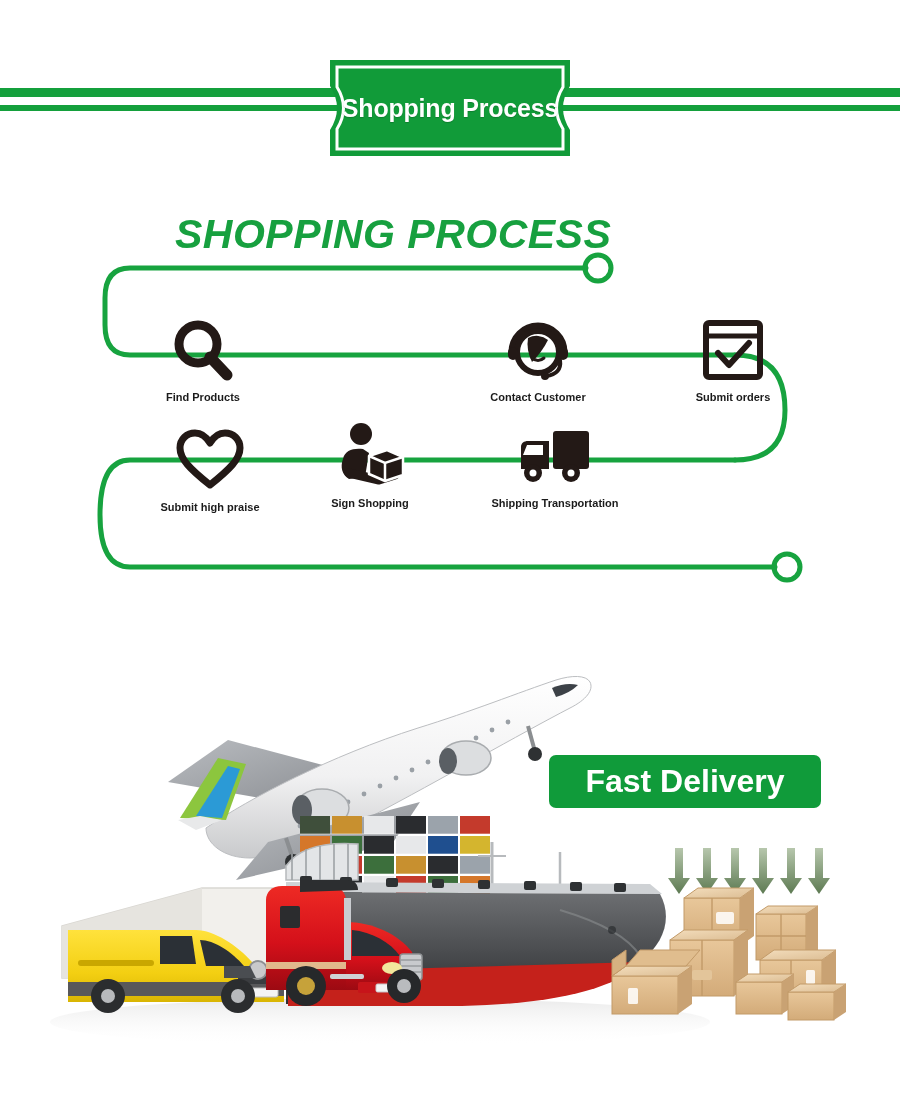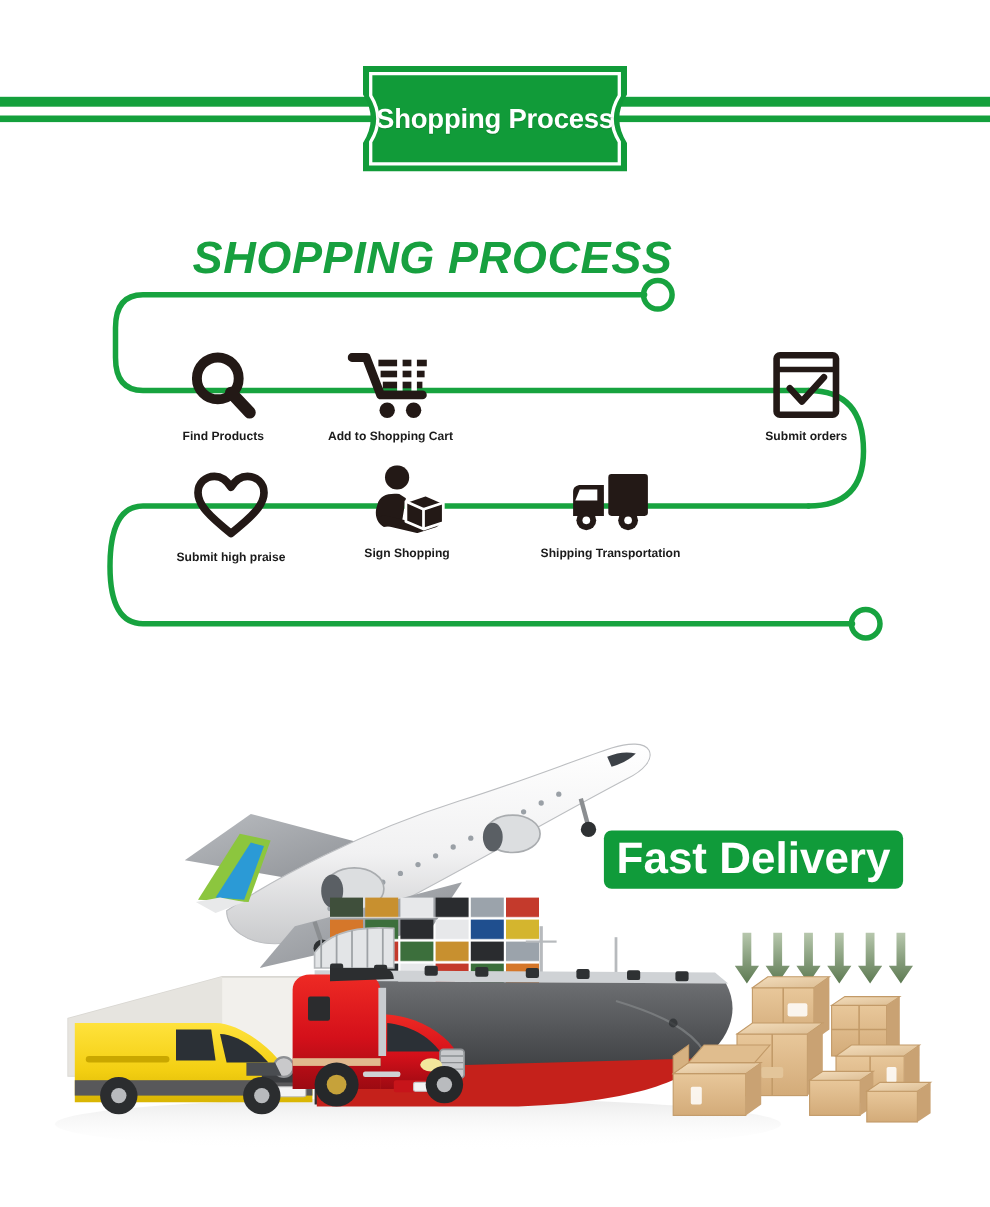--- a/index.html
+++ b/index.html
@@ -105,21 +105,21 @@
     width: 272px; height: 53px;
     background: #109b3a;
     border-radius: 7px;
   }
   .delivery-badge-label {
     position: absolute;
     left: 549px; top: 755px;
     width: 272px; height: 53px;
     display: flex; align-items: center; justify-content: center;
     color: #ffffff;
-    font-size: 40px;
+    font-size: 32px;
     font-weight: bold;
     font-family: "Liberation Sans", sans-serif;
   }
 </style>
 </head>
 <body>
 
 <div class="banner-wrap">
 
   <div class="banner-rules">
@@ -160,36 +160,36 @@
   <div class="node" style="left:123px; top:118px;">
     <div class="glyph">
       <svg width="64" height="62" viewBox="0 0 64 62">
         <circle cx="27" cy="25" r="19" fill="none" stroke="#231916" stroke-width="9"></circle>
         <line x1="39" y1="38" x2="56" y2="56" stroke="#231916" stroke-width="11" stroke-linecap="round"></line>
       </svg>
     </div>
     <div class="caption">Find Products</div>
   </div>
 
-  <div class="node" style="left:275px; top:118px;">
+
+  <div class="node" style="left:458px; top:118px;">
     <div class="glyph">
-      <svg width="78" height="62" viewBox="0 0 78 62">
-        <path d="M4,6 L17,6 L30,40 L68,40" fill="none" stroke="#231916" stroke-width="8" stroke-linecap="round" stroke-linejoin="round"></path>
-        <rect x="28" y="8" width="44" height="6" fill="#231916"></rect>
-        <rect x="30" y="18" width="40" height="6" fill="#231916"></rect>
-        <rect x="32" y="28" width="36" height="6" fill="#231916"></rect>
-        <rect x="45" y="6" width="5" height="30" fill="#ffffff"></rect>
-        <rect x="58" y="6" width="5" height="30" fill="#ffffff"></rect>
-        <circle cx="36" cy="54" r="7" fill="#231916"></circle>
-        <circle cx="60" cy="54" r="7" fill="#231916"></circle>
+      <svg width="72" height="64" viewBox="0 0 72 64">
+        <path d="M10,34 A26,26 0 0 1 62,34" fill="none" stroke="#231916" stroke-width="7" stroke-linecap="round"></path>
+        <circle cx="36" cy="34" r="21" fill="none" stroke="#231916" stroke-width="6"></circle>
+        <path d="M26,20 A18,18 0 0 1 46,22 Q40,34 30,44 Q24,32 26,20 Z" fill="#231916"></path>
+        <path d="M30,40 q6,5 12,0" fill="none" stroke="#231916" stroke-width="3" stroke-linecap="round"></path>
+        <rect x="6" y="29" width="10" height="13" rx="5" fill="#231916"></rect>
+        <rect x="56" y="29" width="10" height="13" rx="5" fill="#231916"></rect>
+        <path d="M58,42 q2,14 -14,16" fill="none" stroke="#231916" stroke-width="4" stroke-linecap="round"></path>
+        <circle cx="43" cy="58" r="4" fill="#231916"></circle>
       </svg>
     </div>
-    <div class="caption">Add to Shopping Cart</div>
-  </div>
-
+    <div class="caption">Contact Customer</div>
+  </div>
 
   <div class="node" style="left:653px; top:118px;">
     <div class="glyph">
       <svg width="62" height="62" viewBox="0 0 62 62">
         <rect x="4" y="4" width="54" height="54" rx="3" fill="none" stroke="#231916" stroke-width="6"></rect>
         <line x1="4" y1="17" x2="58" y2="17" stroke="#231916" stroke-width="5"></line>
         <path d="M16,34 L27,46 L47,24" fill="none" stroke="#231916" stroke-width="6" stroke-linecap="round" stroke-linejoin="round"></path>
       </svg>
     </div>
     <div class="caption">Submit orders</div>

